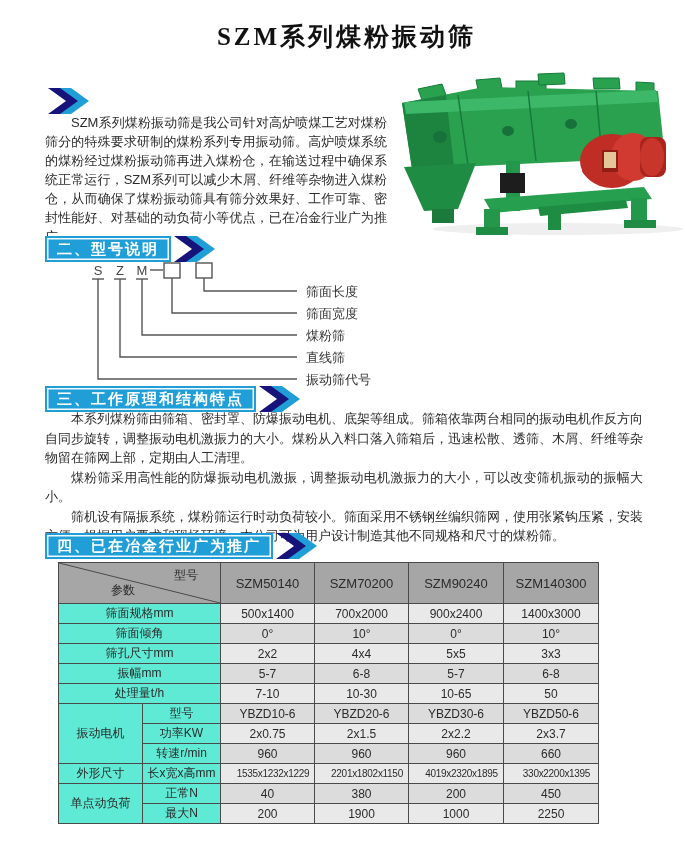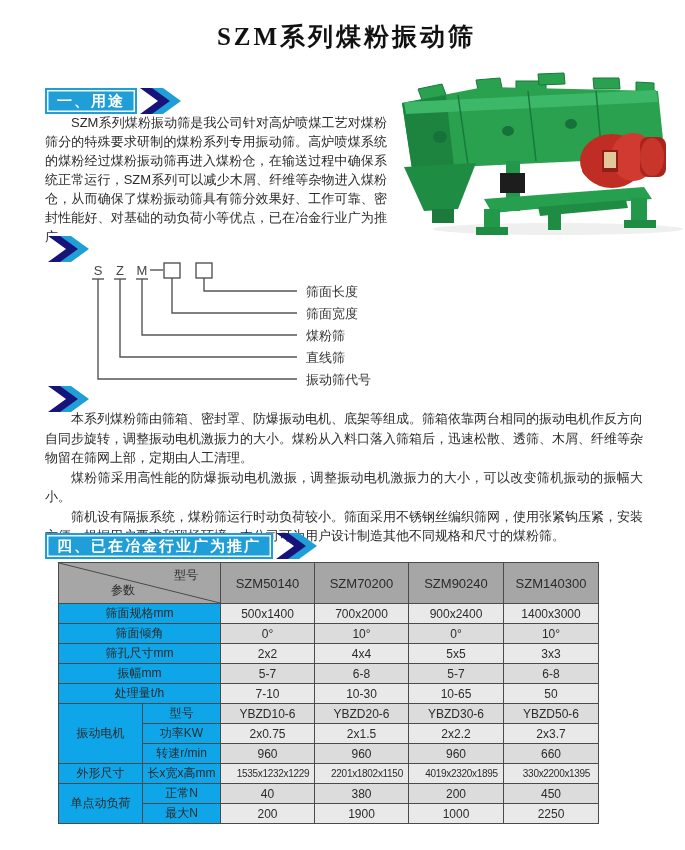--- a/index.html
+++ b/index.html
@@ -42,38 +42,37 @@
   .principle{position:absolute;left:45px;top:409px;width:598px;font-size:13px;line-height:19.5px;
              text-align:justify;}
   .principle p{margin:0;text-indent:2em;}
 
   
   .specs-table{position:absolute;left:58px;top:562px;width:540px;border-collapse:collapse;
                table-layout:fixed;font-size:12px;}
   .specs-table td{border:1.6px solid #4a4a4a;text-align:center;padding:0 1px;height:19px;
                   overflow:hidden;white-space:nowrap;}
   .specs-table tr.hdr td{height:40px;background:var(--table_header_gray,#a6a6a6);font-size:13px;}
-  td.lbl{background:#0ea5e9;}
+  td.lbl{background:#5eead4;}
   tr.alt-a td.val{background:#e9e9e9;}
   tr.alt-b td.val{background:#dcdcdc;}
   td.tight{font-size:10px;letter-spacing:-0.3px;padding-left:12px;}
   td.corner{position:relative;background:var(--table_header_gray,#a6a6a6);padding:0;}
   .corner-svg{position:absolute;left:0;top:0;width:100%;height:100%;}
   .corner-top{position:absolute;top:4px;right:22px;font-size:12px;}
   .corner-bottom{position:absolute;bottom:4px;left:32px;font-size:12px;margin-left:20px;}
 </style>
 </head>
 <body>
 
 <div class="page">
 
   <h1 class="doc-title">SZM系列煤粉振动筛</h1>
 
   <div class="banner" id="banner-usage">
-    <span class="banner-box">一、用途</span>
     <span class="chevrons">
       <span class="chev chev-blue"></span>
       <span class="chev chev-navy"></span>
     </span>
   </div>
 
   <p class="usage-text">SZM系列煤粉振动筛是我公司针对高炉喷煤工艺对煤粉筛分的特殊要求研制的煤粉系列专用振动筛。高炉喷煤系统的煤粉经过煤粉振动筛再进入煤粉仓，在输送过程中确保系统正常运行，SZM系列可以减少木屑、纤维等杂物进入煤粉仓，从而确保了煤粉振动筛具有筛分效果好、工作可靠、密封性能好、对基础的动负荷小等优点，已在冶金行业广为推广。</p>
 
   <svg class="photo" viewBox="0 0 297 180" aria-hidden="true">
     <rect width="297" height="180" fill="#ffffff"></rect>
@@ -113,20 +112,21 @@
     <ellipse cx="205" cy="112" rx="11" ry="9" fill="#8f1e17"></ellipse>
     <ellipse cx="224" cy="104" rx="32" ry="27" fill="#bf2d24"></ellipse>
     <ellipse cx="245" cy="100" rx="22" ry="24" fill="#d03a30"></ellipse>
     <rect x="252" y="80" width="26" height="40" rx="8" fill="#a8241c"></rect>
     <ellipse cx="264" cy="100" rx="12" ry="19" fill="#c8352b"></ellipse>
     <rect x="214" y="93" width="16" height="22" fill="#8f1e17"></rect>
     <rect x="216" y="95" width="12" height="16" fill="#e3c79b"></rect>
   </svg>
 
   <div class="banner" id="banner-model">
+    <span class="banner-box">二、型号说明</span>
     <span class="chevrons">
       <span class="chev chev-blue"></span>
       <span class="chev chev-navy"></span>
     </span>
   </div>
 
   <svg class="diagram" viewBox="0 0 302 126">
     <text class="code" x="14" y="13" text-anchor="middle">S</text>
     <text class="code" x="36" y="13" text-anchor="middle">Z</text>
     <text class="code" x="58" y="13" text-anchor="middle">M</text>
@@ -142,20 +142,21 @@
     <polyline points="36,17 36,95 213,95" fill="none" stroke="#555" stroke-width="1.4"></polyline>
     <polyline points="14,17 14,117 213,117" fill="none" stroke="#555" stroke-width="1.4"></polyline>
     <text class="lab" x="222" y="34">筛面长度</text>
     <text class="lab" x="222" y="56">筛面宽度</text>
     <text class="lab" x="222" y="78">煤粉筛</text>
     <text class="lab" x="222" y="100">直线筛</text>
     <text class="lab" x="222" y="122">振动筛代号</text>
   </svg>
 
   <div class="banner" id="banner-principle">
+    <span class="banner-box">三、工作原理和结构特点</span>
     <span class="chevrons">
       <span class="chev chev-blue"></span>
       <span class="chev chev-navy"></span>
     </span>
   </div>
 
   <div class="principle">
     <p>本系列煤粉筛由筛箱、密封罩、防爆振动电机、底架等组成。筛箱依靠两台相同的振动电机作反方向自同步旋转，调整振动电机激振力的大小。煤粉从入料口落入筛箱后，迅速松散、透筛、木屑、纤维等杂物留在筛网上部，定期由人工清理。</p>
     <p>煤粉筛采用高性能的防爆振动电机激振，调整振动电机激振力的大小，可以改变筛机振动的振幅大小。</p>
     <p>筛机设有隔振系统，煤粉筛运行时动负荷较小。筛面采用不锈钢丝编织筛网，使用张紧钩压紧，安装方便。根据用户要求和现场环境，本公司可为用户设计制造其他不同规格和尺寸的煤粉筛。</p>

